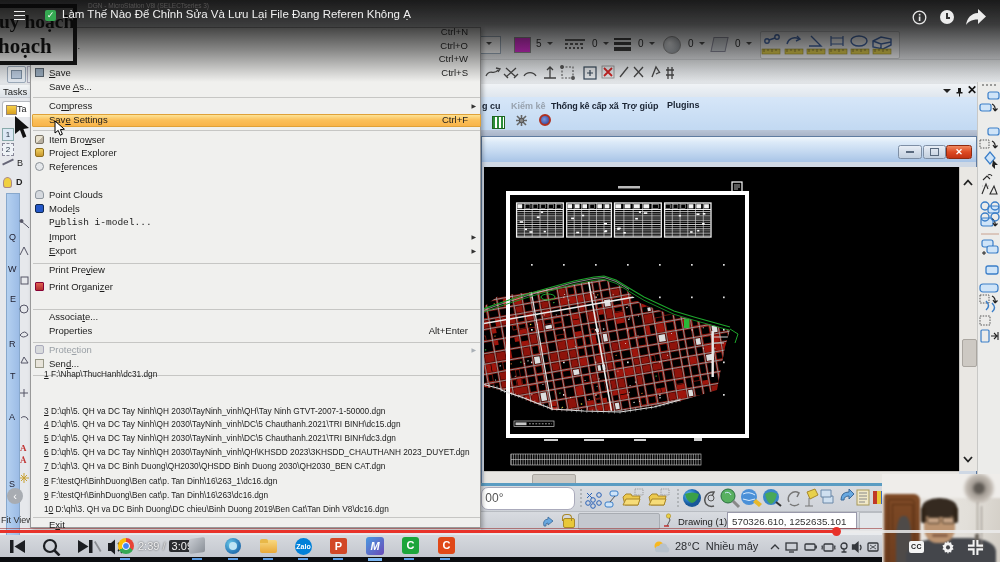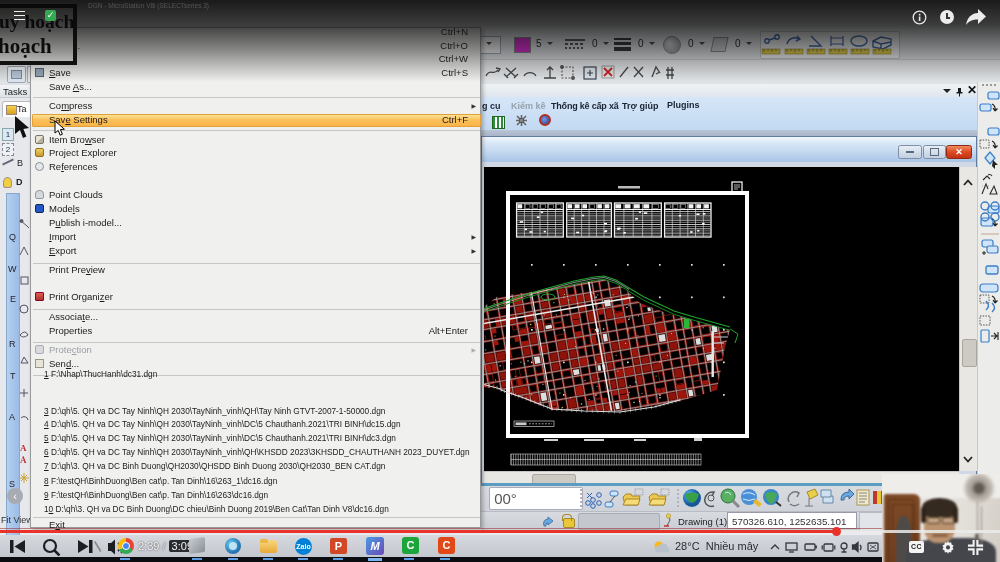--- a/index.html
+++ b/index.html
@@ -1845,21 +1845,21 @@
         </svg>
     </div>
     <div class="abs" style="left:2px;top:334px;width:475px;height:13px;background:#e9e7e3;border-top:1px solid #c8c6c2;">
       <div class="abs" style="left:48px;top:1.5px;width:42px;height:9px;background:#cdc9c3;border:1px solid #aaa6a0;border-radius:2px;"></div>
     </div>
   </div>
 
   <div class="abs" id="statusbar" style="left:481px;top:483px;width:519px;height:47px;background:linear-gradient(#d9dce1,#c9cdd4);">
     <div class="abs" style="left:0;top:0;width:519px;height:2.5px;background:#5a9cc2;"></div>
 
-    <div class="abs" style="left:8px;top:4px;width:92px;height:21px;background:#fff;border:1px solid #aab;border-radius:2px;font-size:15px;color:#555;line-height:21px;">&nbsp;00°</div>
+    <div class="abs" style="left:0;top:4px;width:92px;height:21px;background:#fff;border:1px solid #aab;border-radius:7px;font-size:12px;color:#555;line-height:21px;">&nbsp;00°</div>
     <div class="abs" style="left:99px;top:6px;width:2px;height:18px;border-left:2px dotted #b0b4b8;"></div>
     <svg class="abs" style="left:104px;top:4px;" width="90" height="23" viewBox="0 0 90 23">
       <g>
         <path d="M2 6 l5 5 M2 11 l5 -5" stroke="#2a62b8" stroke-width="1"></path>
         <circle cx="8" cy="13" r="2.3" fill="none" stroke="#2a62b8"></circle>
           <circle cx="14" cy="8" r="2.3" fill="none" stroke="#2a62b8"></circle>
           <circle cx="14" cy="16" r="2.3" fill="none" stroke="#2a62b8"></circle>
         <circle cx="8" cy="19" r="2.3" fill="none" stroke="#2a62b8"></circle>
           <circle cx="3" cy="16" r="2.3" fill="none" stroke="#2a62b8"></circle>
         <rect x="25" y="4" width="8" height="5" rx="2" fill="#cfe4f8" stroke="#3a7ec8"></rect>
@@ -2027,36 +2027,36 @@
         <span class="lbl">Re<u>f</u>erences</span>
       </div>
     <div class="mi" style="top:160.7px;">
         <span class="ic2" style="background:#d5d9de;border:1px solid #9098a0;border-radius:4px 4px 2px 2px;"></span>
         <span class="lbl">Point Clouds</span>
       </div>
     <div class="mi" style="top:175px;">
         <span class="ic2" style="background:#2458c8;border:1px solid #122a50;border-radius:2px;"></span>
         <span class="lbl">Mode<u>l</u>s</span>
       </div>
-    <div class="mi" style="top:189px;">
+    <div class="mi" style="top:189px;font-family:Liberation Mono, monospace;">
         <span class="lbl">P<u>u</u>blish i-model...</span>
       </div>
     <div class="mi" style="top:203px;">
         <span class="lbl"><u>I</u>mport</span>
         <span class="ar">▶</span>
       </div>
     <div class="mi" style="top:216.8px;">
         <span class="lbl"><u>E</u>xport</span>
         <span class="ar">▶</span>
       </div>
     <div class="sep" style="top:234.5px;"></div>
     <div class="mi" style="top:235.8px;">
         <span class="lbl">Print Pre<u>v</u>iew</span>
       </div>
-    <div class="mi" style="top:263px;">
+    <div class="mi" style="top:253px;">
         <span class="ic2" style="background:linear-gradient(#e06050,#b03030);border:1px solid #803;border-radius:1px;"></span>
         <span class="lbl">Print Organi<u>z</u>er</span>
       </div>
     <div class="sep" style="top:280.5px;"></div>
     <div class="mi" style="top:283px;">
         <span class="lbl">Associa<u>t</u>e...</span>
       </div>
     <div class="mi" style="top:296.5px;">
         <span class="lbl">Properties</span>
         <span class="sc">Alt+Enter</span>
@@ -2111,20 +2111,21 @@
   <div class="abs" id="wmark" style="left:-22px;top:4px;width:99px;height:61px;background:#fdfdfb;border:4px solid #111;box-sizing:border-box;overflow:hidden;font-family:'Liberation Serif',serif;font-weight:bold;color:#0a0a0a;">
     <div class="abs" style="left:17px;top:3px;font-size:19.5px;white-space:nowrap;">uy hoạch</div>
     <div class="abs" style="left:16px;top:26px;font-size:21px;white-space:nowrap;">hoạch</div>
   </div>
   <div class="abs" id="ytTop" style="left:0;top:0;width:1000px;height:82px;background:linear-gradient(rgba(8,8,8,0.92) 0%,rgba(10,10,10,0.78) 30%,rgba(16,16,16,0.48) 60%,rgba(24,24,24,0.18) 85%,rgba(0,0,0,0) 100%);">
     <div class="abs" style="left:88px;top:2px;font-size:6.5px;color:rgba(185,180,175,0.33);">DGN - MicroStation V8i (SELECTseries 3)</div>
     <div class="abs" style="left:14px;top:10.5px;width:11px;height:1.8px;background:#efefef;"></div>
     <div class="abs" style="left:14px;top:14.6px;width:11px;height:1.8px;background:#efefef;"></div>
     <div class="abs" style="left:14px;top:18.7px;width:11px;height:1.8px;background:#efefef;"></div>
     <div class="abs" style="left:45px;top:10px;width:11px;height:11px;background:#35a952;border-radius:2px;color:#fff;font-size:9px;line-height:11px;text-align:center;">✓</div>
+    <div class="abs" style="left:62px;top:7.5px;font-size:11.5px;color:#f0f0f0;white-space:nowrap;">Làm Thế Nào Để Chỉnh Sửa Và Lưu Lại File Đang Referen Không Ạ</div>
     <svg class="abs" style="left:912px;top:10px;" width="15" height="15" viewBox="0 0 15 15">
         <circle cx="7.5" cy="7.5" r="6.3" fill="none" stroke="#e8e8e8" stroke-width="1.3"></circle>
         <rect x="6.8" y="6.5" width="1.6" height="4.5" fill="#e8e8e8"></rect>
         <rect x="6.8" y="3.8" width="1.6" height="1.7" fill="#e8e8e8"></rect>
       </svg>
     <div class="abs" style="left:940px;top:10px;width:14px;height:14px;background:#ececec;border-radius:50%;"></div>
     <div class="abs" style="left:946px;top:13px;width:1.5px;height:5px;background:#333;"></div>
     <div class="abs" style="left:946px;top:17px;width:4px;height:1.5px;background:#333;"></div>
     <svg class="abs" style="left:965px;top:8px;" width="22" height="18" viewBox="0 0 22 18">
         <path d="M13 1 L21 8.5 L13 16 L13 11.5 C6 11.5 3 14 1 17 C2 10 6 5.5 13 5 Z" fill="#ececec"></path>

